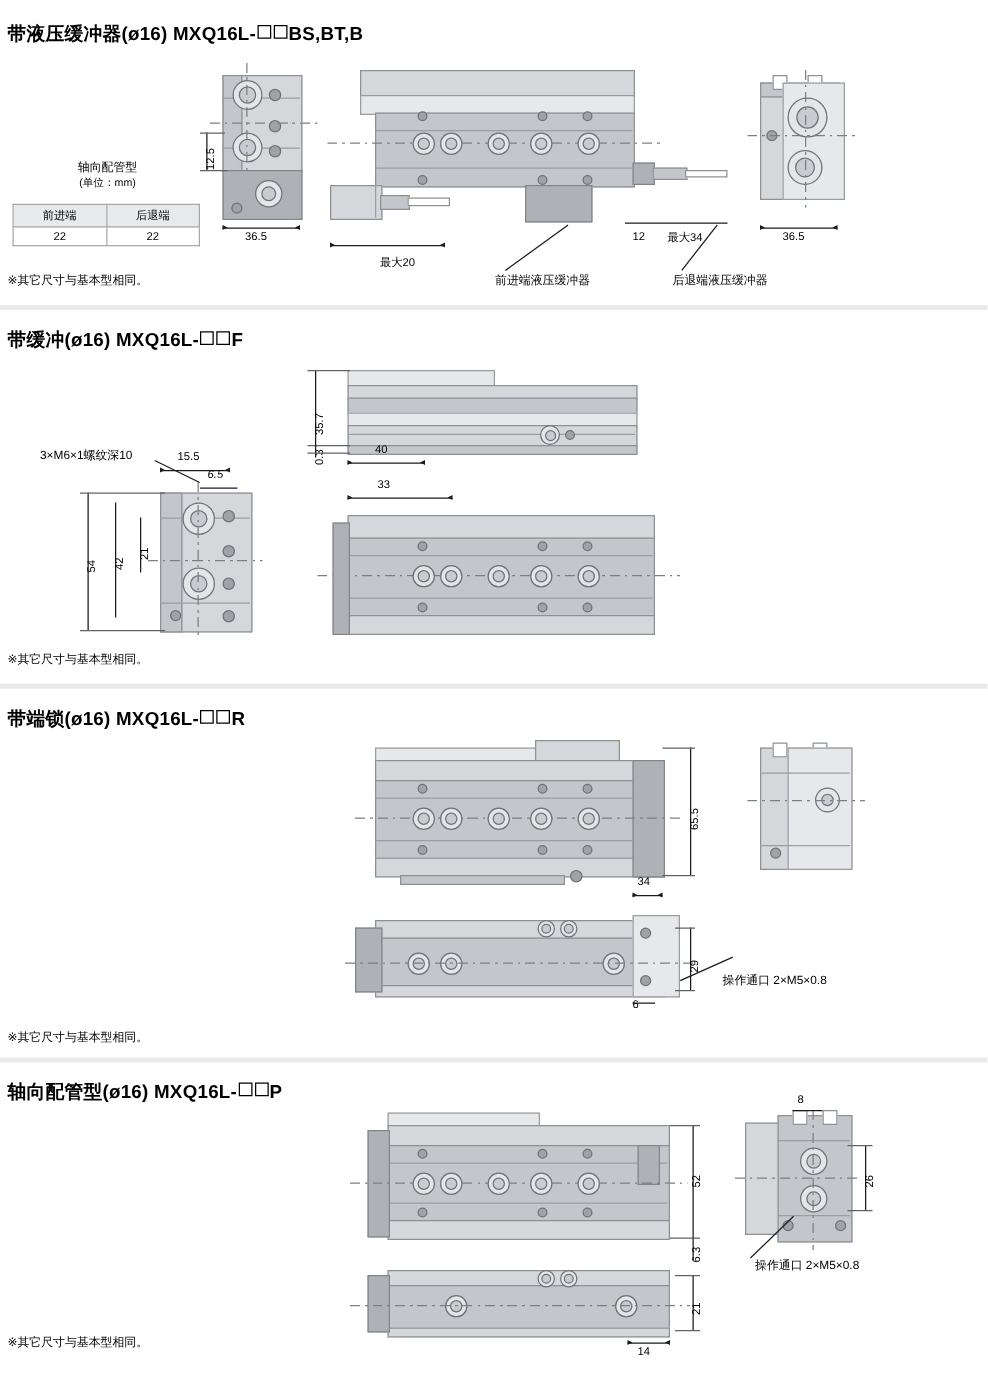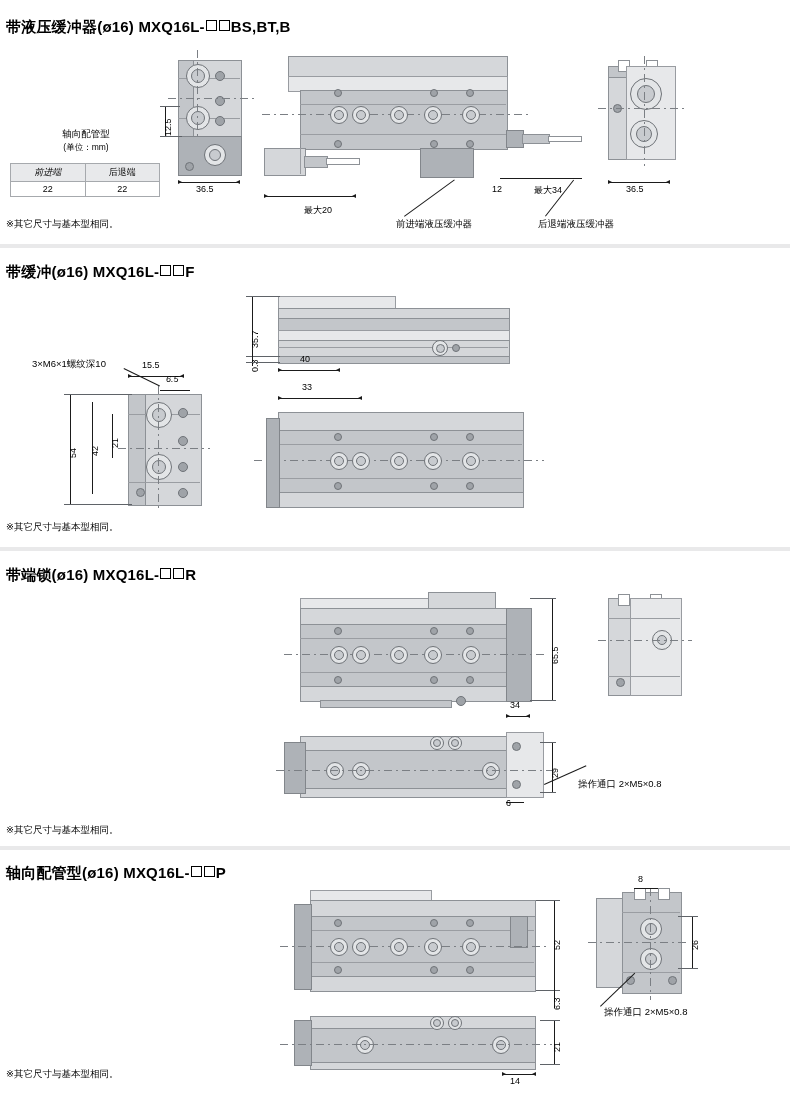--- a/index.html
+++ b/index.html
@@ -170,21 +170,21 @@
   <div class="dw white" style="left:326px;top:114px;width:32px;height:5px;"></div>
   <div class="dw" style="left:300px;top:104px;width:1px;height:26px;background:#9a9da2;"></div>
 
   <div class="dw body-d" style="left:420px;top:104px;width:52px;height:28px;"></div>
 
   <div class="dim" style="left:304px;top:160px;">最大20</div>
   <div class="dw dimline" style="left:264px;top:152px;width:92px;"></div>
   <div class="arrow-head" style="left:264px;top:149.5px;"></div>
   <div class="arrow-head left" style="left:352px;top:149.5px;"></div>
 
-  <div class="dim" style="left:492px;top:140px;">12</div>
+  <div class="dim" style="left:506px;top:140px;">12</div>
   <div class="dw dimline" style="left:500px;top:134px;width:24px;"></div>
   <div class="dim" style="left:534px;top:140px;">最大34</div>
   <div class="dw dimline" style="left:524px;top:134px;width:58px;"></div>
 
   <div class="lead" style="left:404px;top:172px;width:62px;transform:rotate(-36deg);"></div>
   <div class="note" style="left:396px;top:174px;">前进端液压缓冲器</div>
   <div class="lead" style="left:545px;top:172px;width:46px;transform:rotate(-52deg);"></div>
   <div class="note" style="left:538px;top:174px;">后退端液压缓冲器</div>
 
   <div class="dw body-l" style="left:608px;top:22px;width:62px;height:92px;"></div>
@@ -205,21 +205,21 @@
   <div class="dim" style="left:626px;top:140px;">36.5</div>
 </div>
 
 <div class="tbl-cap" style="left:18px;top:128px;width:136px;">
   <span>轴向配管型</span><br>
   <small>(单位：mm)</small>
 </div>
 <table class="tbl" style="left:10px;top:163px;width:150px;">
   <thead>
     <tr>
-      <td class="hdr" style="width:75px;font-style:italic;">前进端</td>
+      <td class="hdr" style="width:75px;">前进端</td>
       <td class="hdr" style="width:75px;">后退端</td>
     </tr>
   </thead>
   <tbody>
     <tr>
       <td>22</td>
       <td>22</td>
     </tr>
   </tbody>
 </table>

